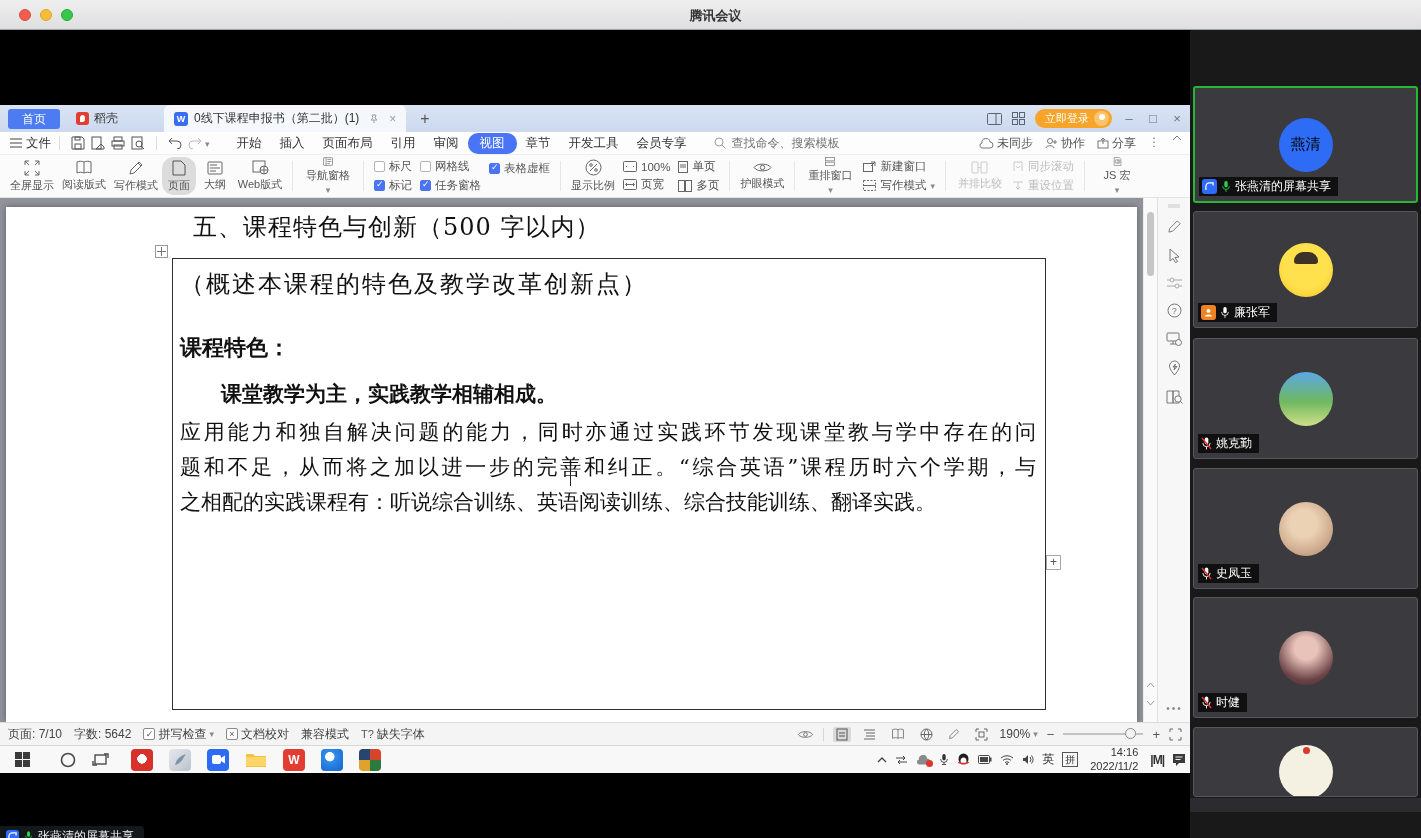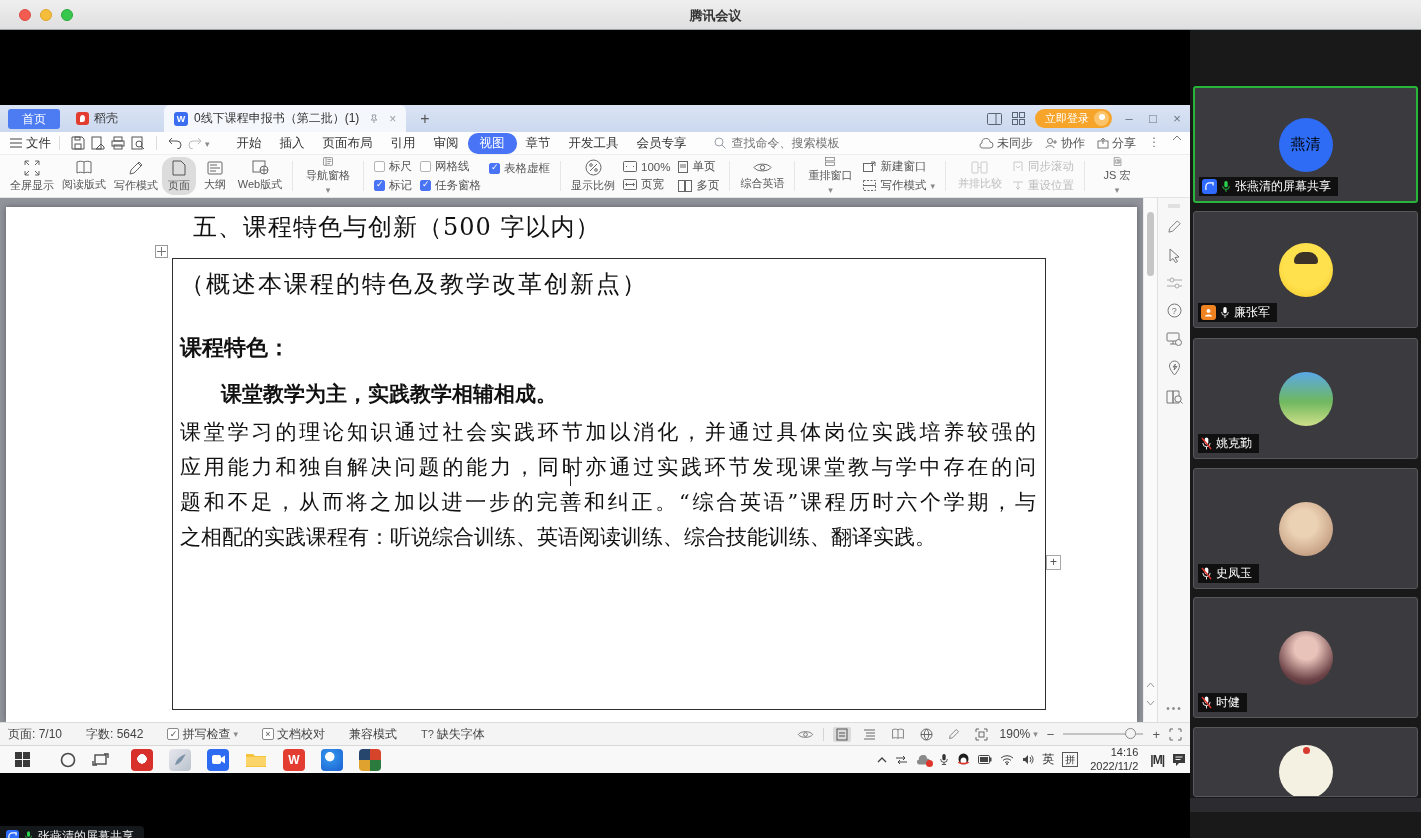--- a/index.html
+++ b/index.html
@@ -98,21 +98,21 @@
   .docline.first{padding-left:42px;box-sizing:border-box}
   .docline.last{text-align-last:left}
   #plus-btn{position:absolute;left:1040px;top:348px;width:15px;height:15px;border:1px solid #a8a8a8;
     background:#fff;box-sizing:border-box;font-family:"Liberation Sans",sans-serif;
     font-size:12px;color:#555;text-align:center;line-height:13px}
   #caret{position:absolute;left:397px;top:207px;width:1px;height:20px;background:#222}
 
   
   #statusbar{position:absolute;left:0;top:617px;width:1190px;height:23px;background:#f4f4f4;
     border-top:1px solid #dcdcdc;box-sizing:border-box;display:flex;align-items:center;font-size:12px;color:#444}
-  #sb-left{display:flex;align-items:center;gap:24px;margin-left:8px}
+  #sb-left{display:flex;align-items:center;gap:12px;margin-left:8px}
   .sb-item{display:flex;align-items:center;gap:3px}
   .sb-ckico{width:12px;height:12px;border:1px solid #8a8a8a;border-radius:2px;font-size:9px;line-height:11px;
     text-align:center;color:#555;box-sizing:border-box;background:#fff}
   #sb-right{position:absolute;right:8px;display:flex;align-items:center;gap:9px}
   .vico{padding:1px 3px;border-radius:2px}
   .vico.sel{background:#dadada}
   #zoom-slider{width:80px;height:2px;background:#c3c3c3;position:relative}
   #zoom-knob{position:absolute;left:62px;top:-5px;width:11px;height:11px;border-radius:50%;
     background:#f4f4f4;border:1px solid #8a8a8a;box-sizing:border-box}
   .sb-glyph{color:#555;font-size:13px}
@@ -445,21 +445,21 @@
           </div>
         </div>
       </div>
       <div class="rsep"></div>
       <div class="rgroup">
         <div class="rbig">
           <svg width="19" height="13" viewBox="0 0 19 13">
               <path d="M1 6.5C4 2 15 2 18 6.5 15 11 4 11 1 6.5z" fill="none" stroke="#666"></path>
               <circle cx="9.5" cy="6.5" r="2.2" fill="none" stroke="#666"></circle>
             </svg>
-          <span>综合英语</span>
+          <span>护眼模式</span>
         </div>
       </div>
       <div class="rsep"></div>
       <div class="rgroup">
         <div class="rbig dd" style="width:58px">
           <svg width="16" height="14" viewBox="0 0 16 14">
               <rect x="1" y="1" width="14" height="5" fill="none" stroke="#666"></rect>
               <rect x="1" y="8" width="14" height="5" fill="none" stroke="#666"></rect>
             </svg>
           <span>重排窗口</span>
@@ -521,21 +521,20 @@
 
     <div id="docarea">
       <div id="page">
         <div id="doc-heading">五、课程特色与创新（500 字以内）</div>
         <div id="drag-handle"></div>
         <div id="doc-box">
           <div id="doc-note">（概述本课程的特色及教学改革创新点）</div>
           <div id="doc-sub">课程特色：</div>
           <div id="doc-lead">课堂教学为主，实践教学相辅相成。</div>
           <div id="doc-lines">
-            <div class="docline">课堂学习的理论知识通过社会实践环节加以消化，并通过具体岗位实践培养较强的</div>
             <div class="docline">应用能力和独自解决问题的能力，同时亦通过实践环节发现课堂教与学中存在的问</div>
             <div class="docline">题和不足，从而将之加以进一步的完善和纠正。“综合英语”课程历时六个学期，与</div>
             <div class="docline last">之相配的实践课程有：听说综合训练、英语阅读训练、综合技能训练、翻译实践。</div>
           </div>
           <div id="caret"></div>
         </div>
         <div id="plus-btn">+</div>
       </div>
 
       <div id="vscroll">

